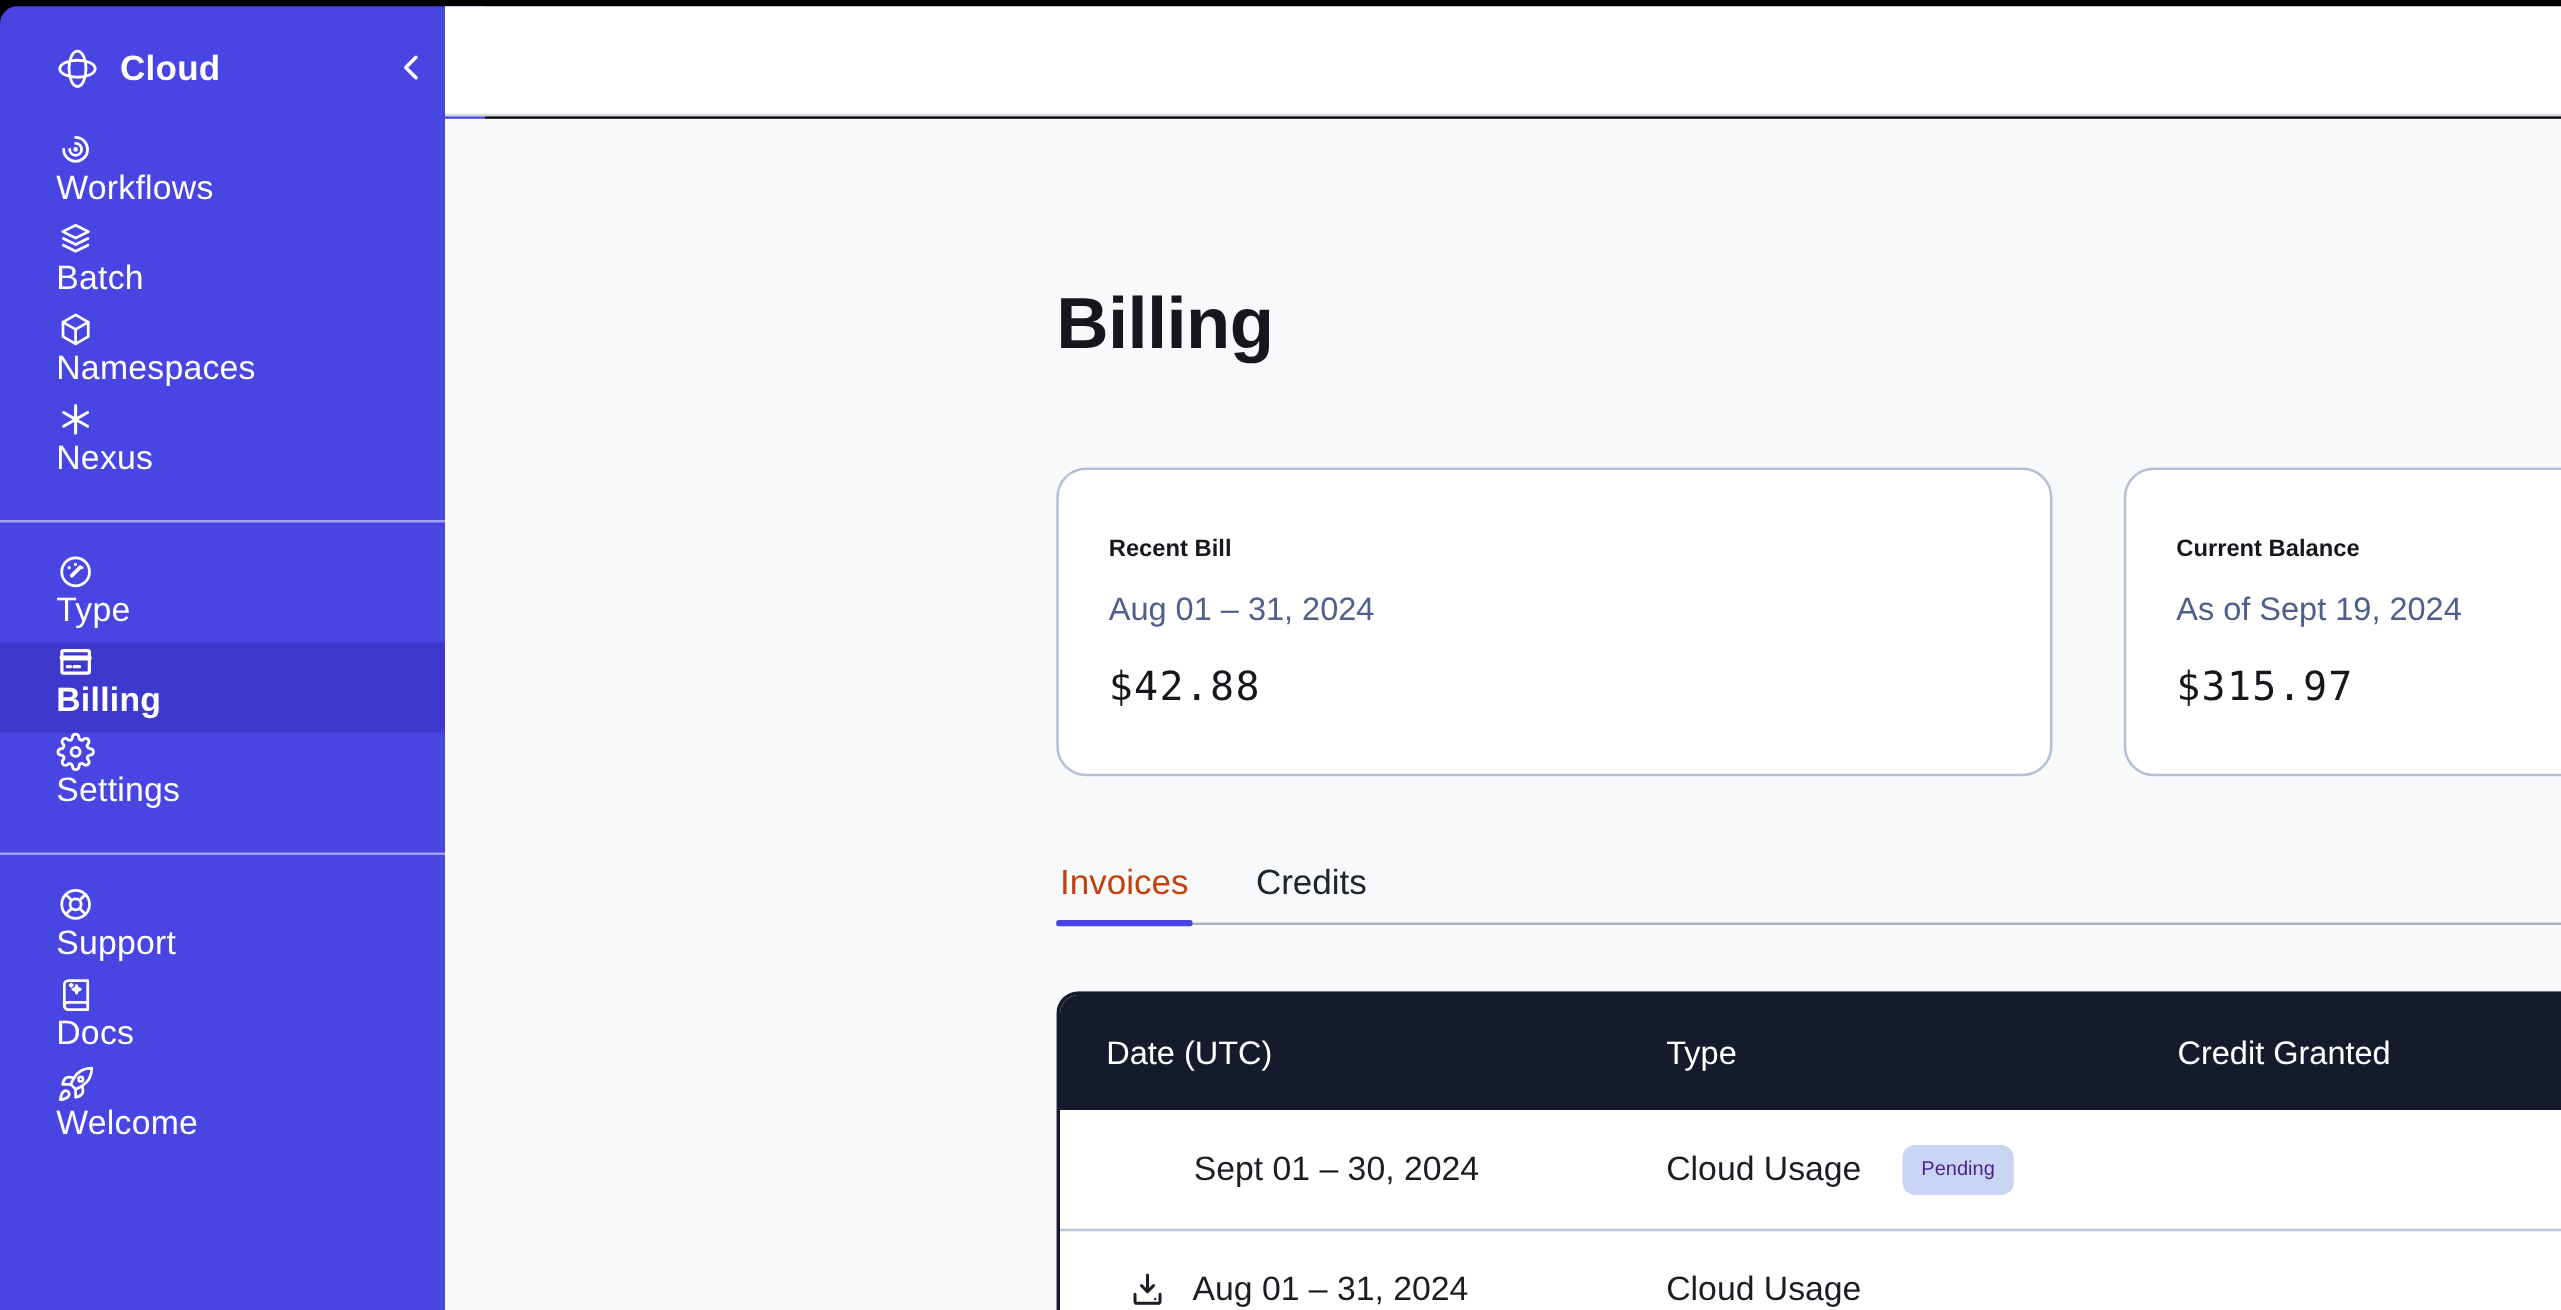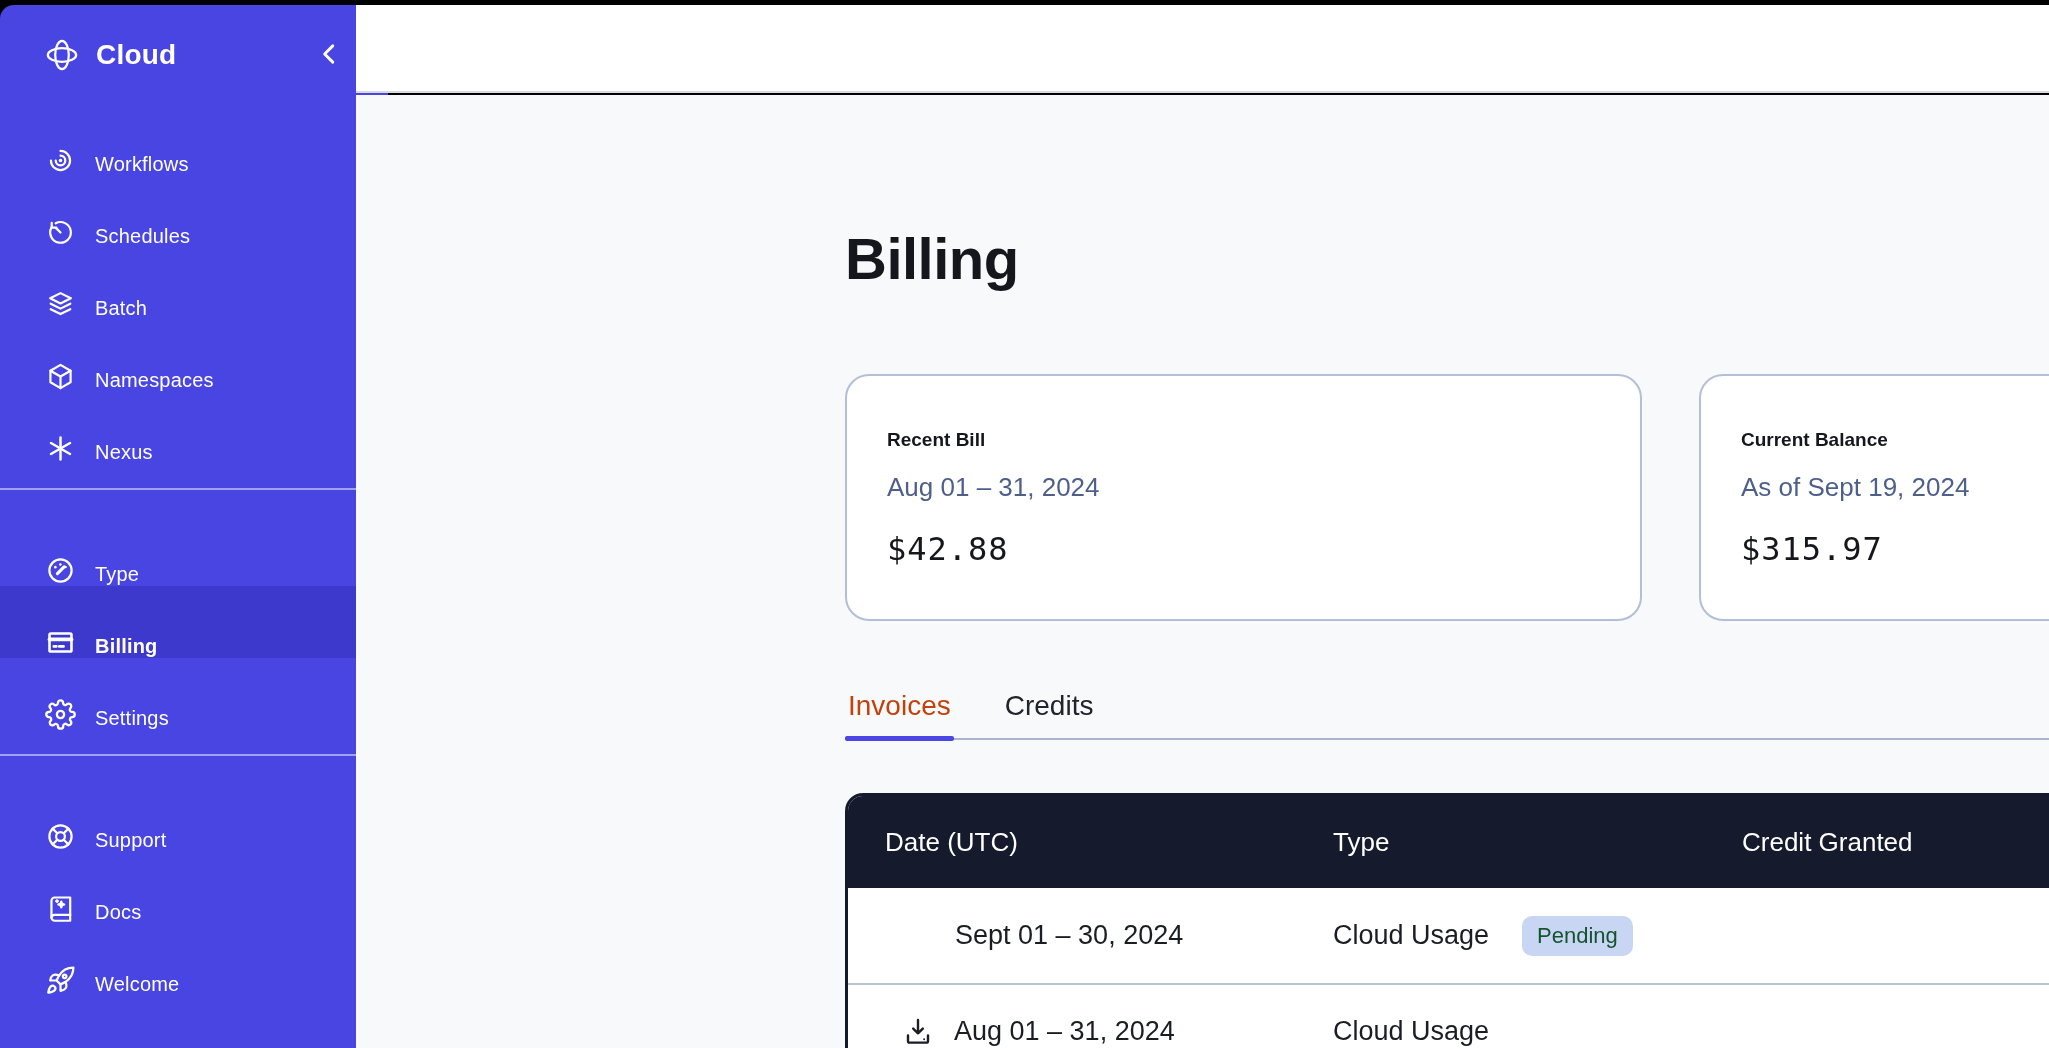--- a/index.html
+++ b/index.html
@@ -18,23 +18,24 @@
   .brand-row {
     height: 99px; display: flex; align-items: center;
     padding-left: 45px; position: relative;
   }
   .brand-label { font-size: 28px; font-weight: 600; margin-left: 17px; letter-spacing: .2px; }
   .collapse-btn {
     position: absolute; right: 42px; top: 32px; width: 34px; height: 34px;
     display: flex; align-items: center; justify-content: center; cursor: pointer;
   }
   .nav-item {
-    height: 72px; display: flex; align-items: flex-end;
-    padding-left: 45px; font-size: 20px; font-weight: 400; cursor: pointer;
+    height: 72px; display: flex; align-items: flex-start;
+    padding-left: 45px; font-size: 27px; font-weight: 400; cursor: pointer;
     letter-spacing: .2px;
+    flex-direction: column;
   }
   .nav-item .icon { width: 31px; height: 31px; margin-right: 19px; flex: 0 0 31px; display: flex; }
   .nav-item.selected { background: #3D39CC; font-weight: 700; }
   .side-divider { height: 2px; background: rgba(235,238,250,.55); margin: 24px 0; }
   svg.sicon { width: 100%; height: 100%; stroke: #fff; fill: none; stroke-width: 1.7; stroke-linecap: round; stroke-linejoin: round; }
 
   
   .topbar {
     position: absolute; left: 356px; right: 0; top: 0; height: 88px;
     background: #fff; border-bottom: 2px solid #D8DBE3;
@@ -80,21 +81,21 @@
     height: 95px; display: grid; grid-template-columns: 485px 409px 1fr;
     align-items: center; font-size: 27px; color: #1A1D23;
   }
   .t-row + .t-row { border-top: 2px solid #B9C4D9; }
   .cell-date { padding-left: 107px; display: flex; align-items: center; }
   .cell-date.with-icon { padding-left: 54px; }
   .download-btn { width: 32px; height: 32px; margin-right: 20px; display: flex; cursor: pointer; }
   .download-btn svg { width: 100%; height: 100%; stroke: #1A1D23; fill: none; stroke-width: 1.8; stroke-linecap: round; stroke-linejoin: round; }
   .cell-type { display: flex; align-items: center; gap: 33px; }
   .badge {
-    background: #C8D6F3; color: #14532d; font-size: 22px; font-weight: 500;
+    background: #C8D6F3; color: #4c1d95; font-size: 16px; font-weight: 500;
     padding: 7px 15px; border-radius: 10px; line-height: 26px;
   }
 </style>
 </head>
 <body>
 
 <div class="window">
 
   <nav class="sidebar">
     <div class="brand-row">
@@ -114,30 +115,20 @@
 
     <div class="nav-item">
       <span class="icon">
         <svg class="sicon" viewBox="0 0 24 24">
           <circle cx="12" cy="12" r="1.4" fill="#fff" stroke="none"></circle>
           <path d="M12 8.3a3.7 3.7 0 1 1-3.7 3.7"></path>
           <path d="M12 4.6a7.4 7.4 0 1 1-7.4 7.4"></path>
         </svg>
       </span>
       <span>Workflows</span>
-    </div>
-    <div class="nav-item">
-      <span class="icon">
-        <svg class="sicon" viewBox="0 0 24 24">
-          <path d="M8.2 4.9A8 8 0 1 1 5 8.1"></path>
-          <path d="M12 12 8.6 8.6"></path>
-          <path d="M5.2 4.6v3.6h3.6"></path>
-        </svg>
-      </span>
-      <span>Schedules</span>
     </div>
     <div class="nav-item">
       <span class="icon">
         <svg class="sicon" viewBox="0 0 24 24">
           <path d="M12 3.2 20 7.2 12 11.2 4 7.2z"></path>
           <path d="M4.4 11.4 12 15.2l7.6-3.8"></path>
           <path d="M4.4 15.6 12 19.4l7.6-3.8"></path>
         </svg>
       </span>
       <span>Batch</span>

